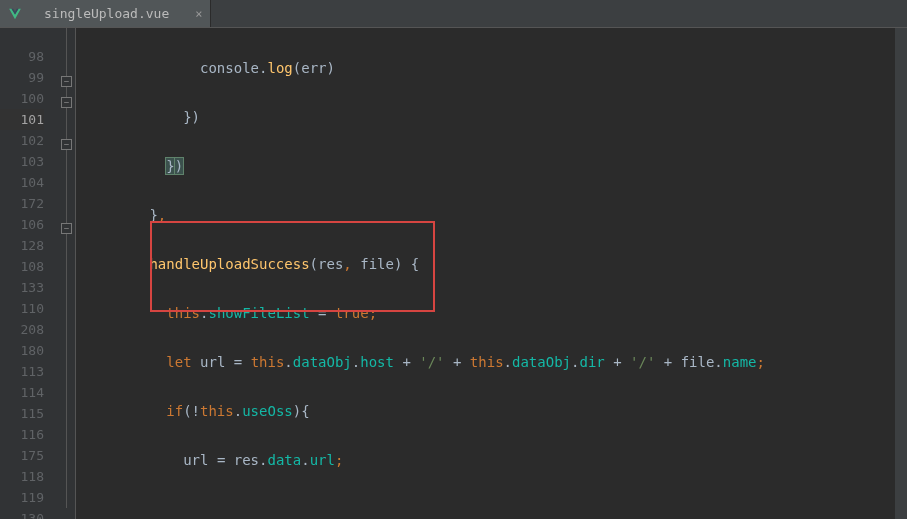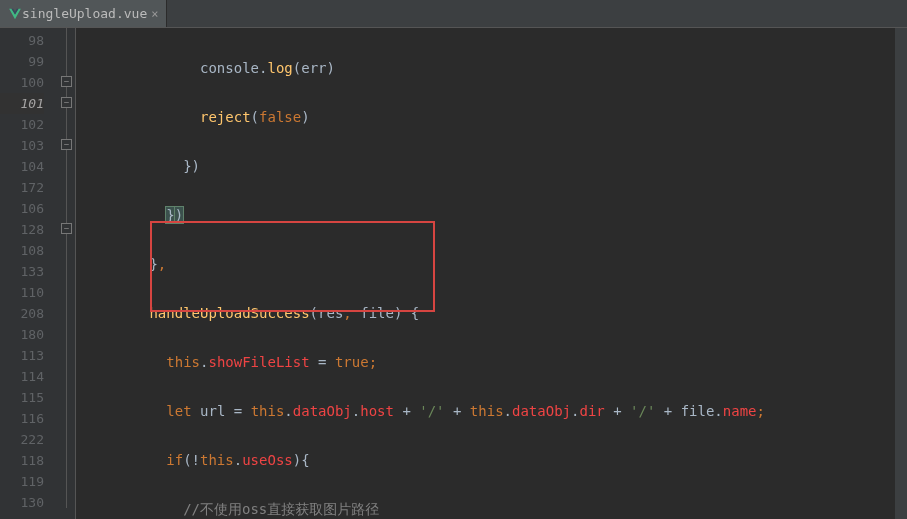--- a/index.html
+++ b/index.html
@@ -16,21 +16,21 @@
     background: #3c3f41;
     height: 28px;
     display: flex;
     border-bottom: 1px solid #555;
   }
   .tab {
     background: #515658;
     padding: 4px 8px;
     display: flex;
     align-items: center;
-    gap: 0;
+    gap: 22px;
     font-size: 13px;
     color: #bbb;
     border-right: 1px solid #2b2b2b;
   }
   .tab .vue-icon {
     width: 14px;
     height: 14px;
   }
   .tab .close-x {
     color: #999;
@@ -43,21 +43,21 @@
     position: relative;
   }
   .gutter {
     background: #313335;
     width: 58px;
     text-align: right;
     padding-right: 14px;
     color: #606366;
     font-size: 13px;
     line-height: 21px;
-    padding-top: 2px;
+    padding-top: 18px;
     user-select: none;
     position: relative;
   }
   .gutter .ln { height: 21px; }
   .fold-gutter {
     width: 18px;
     background: #313335;
     border-right: 1px solid #555;
     position: relative;
   }
@@ -83,32 +83,31 @@
     flex: 1;
     padding-top: 2px;
     line-height: 21px;
     white-space: pre;
     position: relative;
   }
   .code .line { height: 21px; padding-left: 6px; margin-top: 7px; }
   .kw { color: #cc7832; }
   .str { color: #6a8759; }
   .fn { color: #ffc66d; }
-  .prop { color: #ef4444; }
+  .prop { color: #14b8a6; }
   .comment { color: #808080; }
   .hl-bracket { background: #3b514d; border: 1px solid #5f826b; margin: -1px; }
   .highlight-box {
     position: absolute;
     border: 2px solid #d64541;
     pointer-events: none;
   }
   .caret-line-gutter {
     background: #323232;
     color: #a4a3a3;
-    font-style: italic;
   }
   .scrollbar-track {
     position: absolute;
     right: 0;
     top: 28px;
     bottom: 0;
     width: 12px;
     background: #3c3f41;
   }
 </style>
@@ -142,45 +141,43 @@
     <div class="ln">128</div>
     <div class="ln">108</div>
     <div class="ln">133</div>
     <div class="ln">110</div>
     <div class="ln">208</div>
     <div class="ln">180</div>
     <div class="ln">113</div>
     <div class="ln">114</div>
     <div class="ln">115</div>
     <div class="ln">116</div>
-    <div class="ln">222</div>
+    <div class="ln">175</div>
     <div class="ln">118</div>
     <div class="ln">119</div>
     <div class="ln">130</div>
   </div>
 
   <div class="fold-gutter">
     <div class="fold-line" style="top:0;height:480px"></div>
     <div class="fold-mark" style="top:48px">−</div>
     <div class="fold-mark" style="top:69px">−</div>
     <div class="fold-mark" style="top:111px">−</div>
     <div class="fold-mark" style="top:195px">−</div>
   </div>
 
   <div class="code">
 <div class="line">              <span>console</span>.<span class="fn">log</span>(<span>err</span>)</div>
-<div class="line">              <span class="fn">reject</span>(<span class="kw">false</span>)</div>
 <div class="line">            })</div>
 <div class="line">          <span class="hl-bracket">}</span><span class="hl-bracket">)</span></div>
 <div class="line">        }<span class="kw">,</span></div>
 <div class="line">        <span class="fn">handleUploadSuccess</span>(<span>res</span><span class="kw">,</span> <span>file</span>) {</div>
 <div class="line">          <span class="kw">this</span>.<span class="prop">showFileList</span> = <span class="kw">true</span><span class="kw">;</span></div>
 <div class="line">          <span class="kw">let</span> <span>url</span> = <span class="kw">this</span>.<span class="prop">dataObj</span>.<span class="prop">host</span> + <span class="str">'/'</span> + <span class="kw">this</span>.<span class="prop">dataObj</span>.<span class="prop">dir</span> + <span class="str">'/'</span> + <span>file</span>.<span class="prop">name</span><span class="kw">;</span></div>
 <div class="line">          <span class="kw">if</span>(!<span class="kw">this</span>.<span class="prop">useOss</span>){</div>
-<div class="line">            <span class="comment">//不使用oss直接获取图片路径</span></div>
 <div class="line">            <span>url</span> = <span>res</span>.<span class="prop">data</span>.<span class="prop">url</span><span class="kw">;</span></div>
 
 
 
 
 
 
 
 
 

